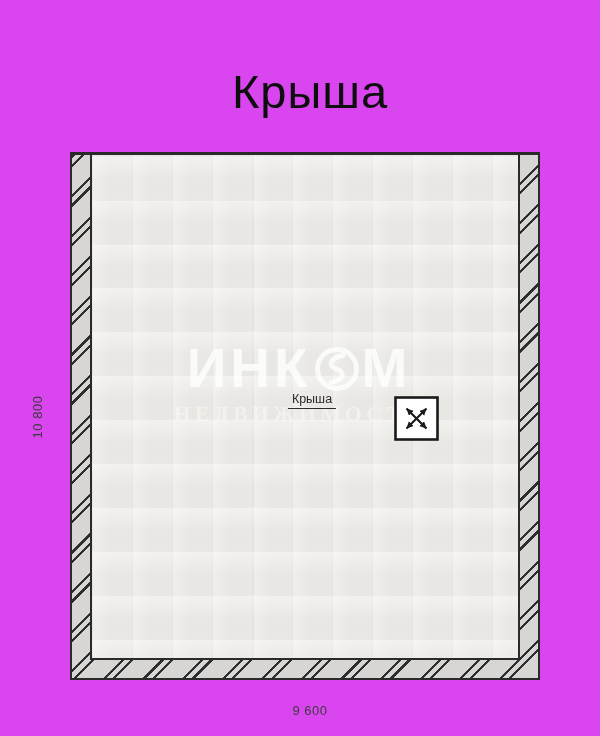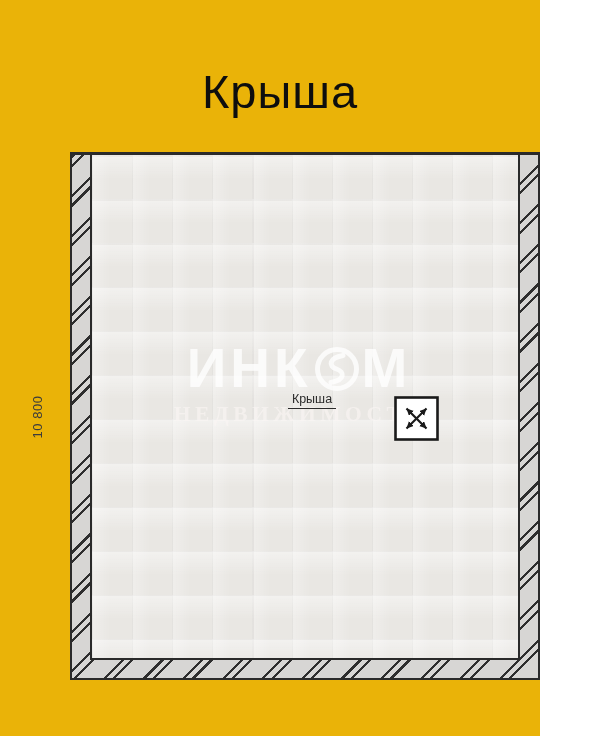--- a/index.html
+++ b/index.html
@@ -1,22 +1,22 @@
 <!DOCTYPE html>
 <html><head>
 <meta charset="utf-8">
 <style>
   html, body { margin: 0; padding: 0; }
   body { background: #ffffff; font-family: "Liberation Sans", sans-serif; }
 
   .stage {
     position: relative;
-    width: 540px;
+    width: 600px;
     height: 736px;
-    background: #eab308;
+    background: #d946ef;
     overflow: hidden;
   }
 
   .page-title {
     position: absolute;
     left: 20px; right: 0; top: 64px;
     margin: 0;
     text-align: center;
     font-size: 47px;
     font-weight: 500;
@@ -176,14 +176,15 @@
         <line x1="22.5" y1="22.5" x2="12.5" y2="12.5" stroke="#1a1a1a" stroke-width="2.2" marker-end="url(#ah)"></line>
         <line x1="22.5" y1="22.5" x2="32.5" y2="12.5" stroke="#1a1a1a" stroke-width="2.2" marker-end="url(#ah)"></line>
         <line x1="22.5" y1="22.5" x2="12.5" y2="32.5" stroke="#1a1a1a" stroke-width="2.2" marker-end="url(#ah)"></line>
         <line x1="22.5" y1="22.5" x2="32.5" y2="32.5" stroke="#1a1a1a" stroke-width="2.2" marker-end="url(#ah)"></line>
       </svg>
     </div>
 
   </div>
 
   <div class="dim-left">10 800</div>
+  <div class="dim-bottom">9 600</div>
 
 </div>
 
 </body></html>

